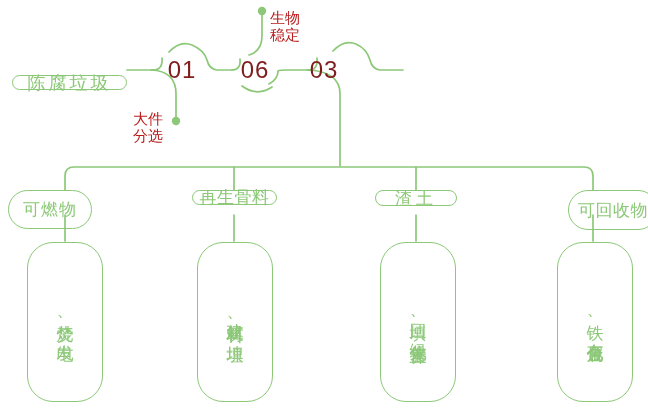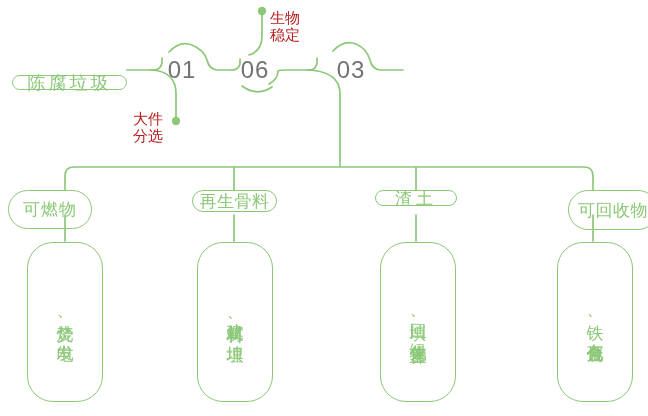--- a/index.html
+++ b/index.html
@@ -17,21 +17,21 @@
     border-radius:999px;
     color:#8cc878;
     display:flex;align-items:center;justify-content:center;
     font-size:17px;letter-spacing:1px;
     box-sizing:border-box;
     white-space:nowrap;
   }
   .pill-source{font-size:18px;letter-spacing:3px;}
   .step-num{
     position:absolute;z-index:1;
-    color:#737373;
+    color:#7f1d1d;
     font-size:24px;line-height:26px;
     width:40px;text-align:center;
     letter-spacing:1px;
   }
   .step-label{
     position:absolute;z-index:1;
     width:34px;
     color:#b91c1c;
     font-size:15px;line-height:17px;
     word-break:break-all;
@@ -92,28 +92,28 @@
       <circle cx="176" cy="121" r="4.2"></circle>
     </g>
   </svg>
 
   <div class="pill pill-source" style="left:12px;top:58px;width:115px;height:15px;margin-top:17px;">
     <span>陈腐垃圾</span>
   </div>
 
   <div class="step-num" style="left:162px;top:57px;">01</div>
   <div class="step-num" style="left:235px;top:57px;">06</div>
-  <div class="step-num" style="left:331px;top:57px;">03</div>
+  <div class="step-num" style="left:304px;top:57px;">03</div>
 
   <div class="step-label" style="left:133px;top:86px;margin-top:24px;">大件分选</div>
   <div class="step-label" style="left:270px;top:9px;">生物稳定</div>
 
 
   <div class="pill" style="left:8px;top:190px;width:84px;height:39px;">可燃物</div>
-  <div class="pill" style="left:192px;top:190px;width:85px;height:22px;letter-spacing:0.5px;">再生骨料</div>
+  <div class="pill" style="left:192px;top:190px;width:85px;height:15px;letter-spacing:0.5px;">再生骨料</div>
   <div class="pill" style="left:375px;top:190px;width:82px;height:16px;letter-spacing:4px;">渣土</div>
   <div class="pill" style="left:568px;top:190px;width:90px;height:40px;letter-spacing:0.5px;">可回收物</div>
 
   <div class="dest-box" style="left:27px;top:242px;">
     <div class="dest-text">焚烧、发电</div>
   </div>
   <div class="dest-box" style="left:197px;top:242px;">
     <div class="dest-text">建筑材料、填埋</div>
   </div>
   <div class="dest-box" style="left:380px;top:242px;">

